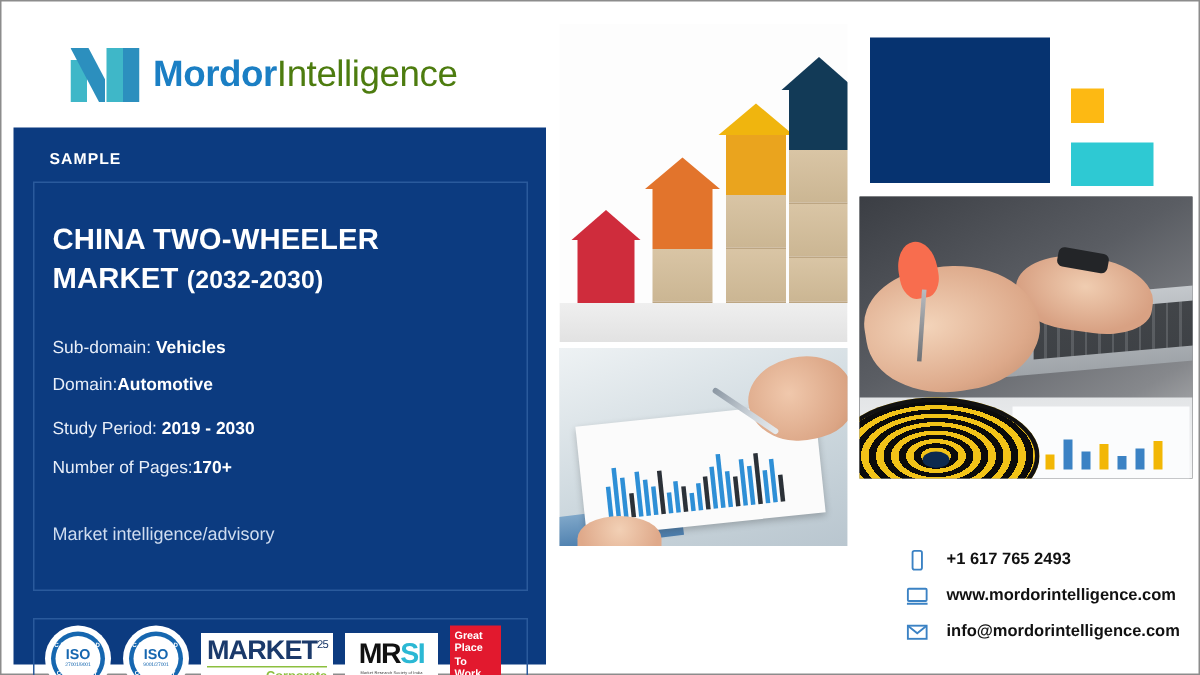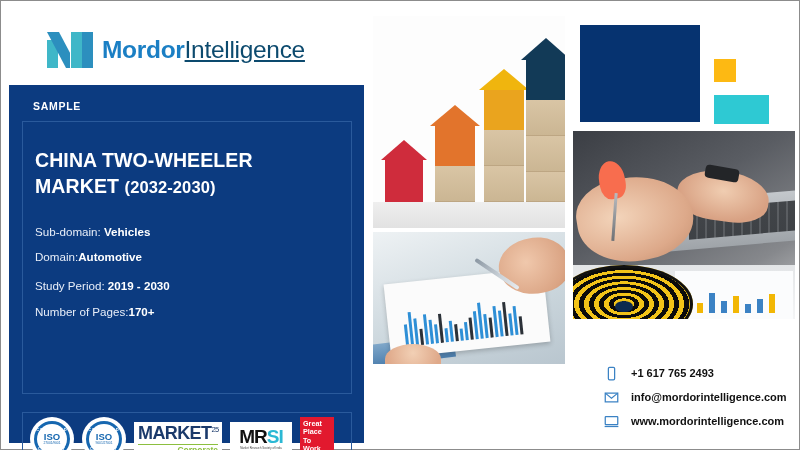--- a/index.html
+++ b/index.html
@@ -30,21 +30,21 @@
     gap: 9px;
   }
   .logo-mark { width: 46px; height: 36px; display: block; }
   .logo-text {
     font-size: 24.5px;
     letter-spacing: -0.3px;
     white-space: nowrap;
     line-height: 1;
   }
   .logo-text .b { font-weight: bold; color: #1b7fc4; }
-  .logo-text .n { font-weight: normal; color: #0c4a6e; text-decoration: underline; }
+  .logo-text .n { font-weight: normal; color: #4d7c0f; }
 
   
   .blue-panel {
     position: absolute;
     left: 8px;
     top: 84px;
     width: 355px;
     height: 358px;
     background: #0c3b80;
   }
@@ -375,20 +375,21 @@
         </div>
         <div class="meta-row tight">
           <span>Study Period:</span>
           <span class="val">2019 - 2030</span>
         </div>
         <div class="meta-row" style="margin-top:13px">
           <span>Number of Pages:</span><span class="val">170+</span>
         </div>
       </div>
 
+      <div class="advisory">Market intelligence/advisory</div>
     </div>
 
     <div class="badge-strip">
 
       <div class="iso-badge">
         <div class="ring">
           <div class="iso-arc top">CERTIFIED</div>
           <div class="core">
             <div class="iso-word">ISO</div>
             <div class="iso-sub">27001/9001</div>
@@ -532,31 +533,31 @@
         <svg width="15" height="15" viewBox="0 0 24 24" xmlns="http://www.w3.org/2000/svg">
           <rect x="7" y="2" width="10" height="20" rx="2" fill="none" stroke="#3b82c4" stroke-width="2"></rect>
         </svg>
       </span>
       <span>+1 617 765 2493</span>
     </div>
 
     <div class="contact-row">
       <span class="c-ico">
         <svg width="15" height="15" viewBox="0 0 24 24" xmlns="http://www.w3.org/2000/svg">
+          <rect x="2" y="4" width="20" height="13" rx="1" fill="none" stroke="#3b82c4" stroke-width="2"></rect>
+          <line x1="1" y1="20" x2="23" y2="20" stroke="#3b82c4" stroke-width="2"></line>
+        </svg>
+      </span>
+      <span>www.mordorintelligence.com</span>
+    </div>
+
+    <div class="contact-row">
+      <span class="c-ico">
+        <svg width="15" height="15" viewBox="0 0 24 24" xmlns="http://www.w3.org/2000/svg">
           <rect x="2" y="5" width="20" height="14" fill="none" stroke="#3b82c4" stroke-width="2"></rect>
           <polyline points="2,5 12,13 22,5" fill="none" stroke="#3b82c4" stroke-width="2"></polyline>
         </svg>
       </span>
       <span>info@mordorintelligence.com</span>
     </div>
-
-    <div class="contact-row">
-      <span class="c-ico">
-        <svg width="15" height="15" viewBox="0 0 24 24" xmlns="http://www.w3.org/2000/svg">
-          <rect x="2" y="4" width="20" height="13" rx="1" fill="none" stroke="#3b82c4" stroke-width="2"></rect>
-          <line x1="1" y1="20" x2="23" y2="20" stroke="#3b82c4" stroke-width="2"></line>
-        </svg>
-      </span>
-      <span>www.mordorintelligence.com</span>
-    </div>
   </div>
 
 </div>
 
 </body></html>

